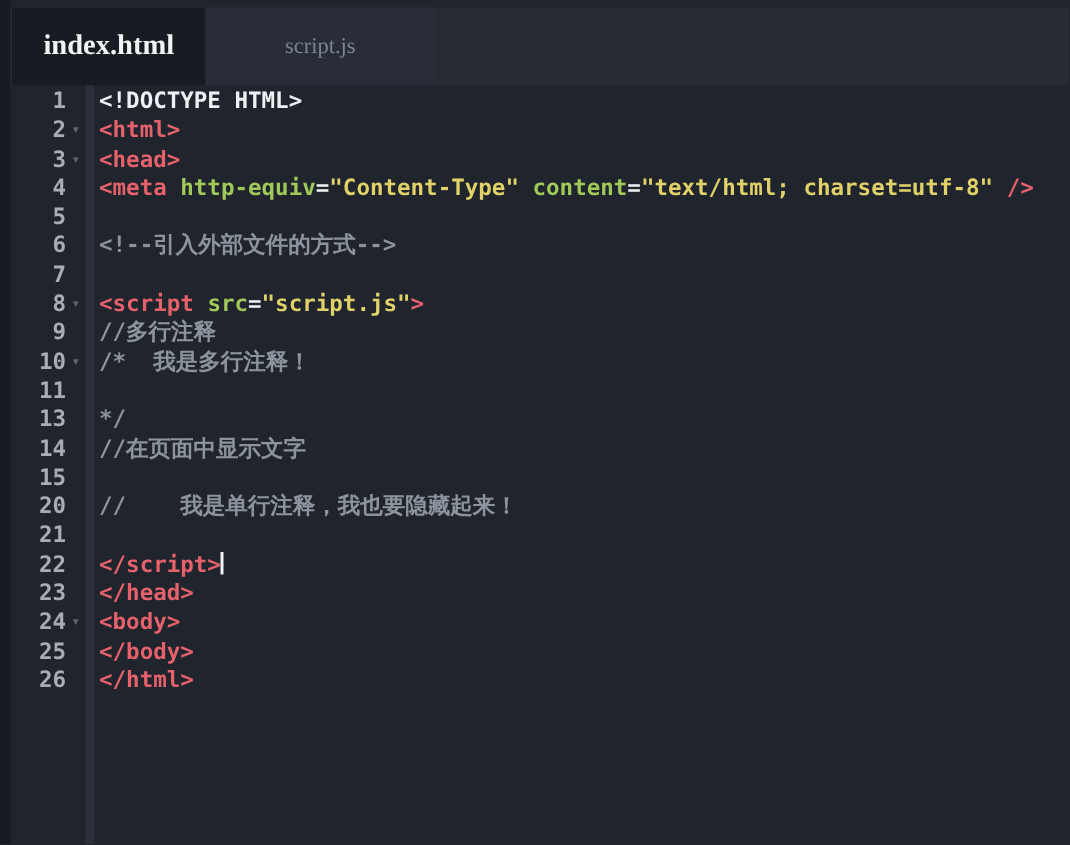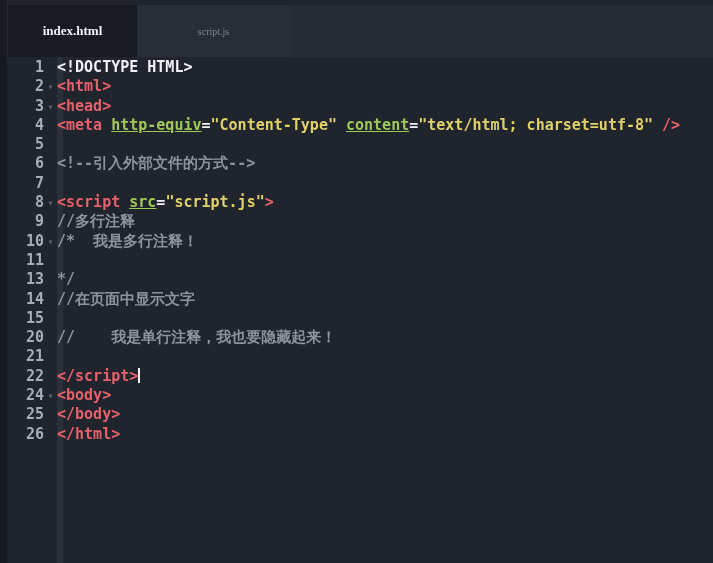--- a/index.html
+++ b/index.html
@@ -25,27 +25,27 @@
   .tab {
     position: absolute; top: 5px; bottom: 0;
     display: flex; align-items: center; justify-content: center;
     font-family: "Liberation Serif", serif;
     cursor: default;
   }
   .tab.active {
     left: 8px; width: 129px;
     background: var(--active-tab-bg);
     color: var(--active-tab-text);
-    font-weight: bold; font-size: 13px;
+    font-weight: bold; font-size: 19px;
   }
   .tab.inactive {
     left: 137px; width: 153px;
     background: var(--inactive-tab-bg);
     color: var(--inactive-tab-text);
-    font-size: 10px;
+    font-size: 15px;
   }
   
   .editor {
     position: absolute; top: 57px; left: 0; right: 0; bottom: 0;
     background: var(--editor-bg);
     padding-top: 1px;
   }
   .gutter-divider {
     position: absolute; left: 57px; top: 0; bottom: 0; width: 6px;
     background: var(--divider);
@@ -68,25 +68,26 @@
   }
   .fold {
     flex: none; width: 13px;
     text-align: center;
     color: var(--fold-arrow);
     font-size: 10px;
     position: relative; z-index: 2;
   }
   .code {
     flex: none;
+    margin-left: 9px;
     position: relative; z-index: 2;
     color: var(--plain);
   }
   .tok-tag     { color: var(--tag); }
-  .tok-attr    { color: var(--attr); text-decoration: underline; }
+  .tok-attr    { color: var(--attr); }
   .tok-str     { color: var(--string); }
   .tok-plain   { color: var(--plain); }
   .tok-comment { color: var(--comment); }
   .cursor {
     display: inline-block;
     width: 2px; height: 15px;
     background: var(--cursor);
     vertical-align: -2px;
   }
 </style>
@@ -117,20 +118,21 @@
         <div class="line"><span class="num">8</span><span class="fold">▾</span><span class="code"><span class="tok-tag">&lt;script </span><span class="tok-attr">src</span><span class="tok-plain">=</span><span class="tok-str">"script.js"</span><span class="tok-tag">&gt;</span></span></div>
         <div class="line"><span class="num">9</span><span class="fold"></span><span class="code"><span class="tok-comment">//多行注释</span></span></div>
         <div class="line"><span class="num">10</span><span class="fold">▾</span><span class="code"><span class="tok-comment">/*  我是多行注释！</span></span></div>
         <div class="line"><span class="num">11</span><span class="fold"></span></div>
         <div class="line"><span class="num">13</span><span class="fold"></span><span class="code"><span class="tok-comment">*/</span></span></div>
         <div class="line"><span class="num">14</span><span class="fold"></span><span class="code"><span class="tok-comment">//在页面中显示文字</span></span></div>
         <div class="line"><span class="num">15</span><span class="fold"></span><span class="code"></span></div>
         <div class="line"><span class="num">20</span><span class="fold"></span><span class="code"><span class="tok-comment">//    我是单行注释，我也要隐藏起来！</span></span></div>
         <div class="line"><span class="num">21</span><span class="fold"></span><span class="code"></span></div>
         <div class="line"><span class="num">22</span><span class="fold"></span><span class="code"><span class="tok-tag">&lt;/script&gt;</span><span class="cursor"></span></span></div>
+        <div class="line"><span class="num">23</span><span class="fold"></span><span class="code"><span class="tok-tag">&lt;/head&gt;</span></span></div>
         <div class="line"><span class="num">24</span><span class="fold">▾</span><span class="code"><span class="tok-tag">&lt;body&gt;</span></span></div>
         <div class="line"><span class="num">25</span><span class="fold"></span><span class="code"><span class="tok-tag">&lt;/body&gt;</span></span></div>
         <div class="line"><span class="num">26</span><span class="fold"></span><span class="code"><span class="tok-tag">&lt;/html&gt;</span></span></div>
       </div>
   </div>
 
   <div class="left-edge"></div>
 </div>
 
 </body></html>

